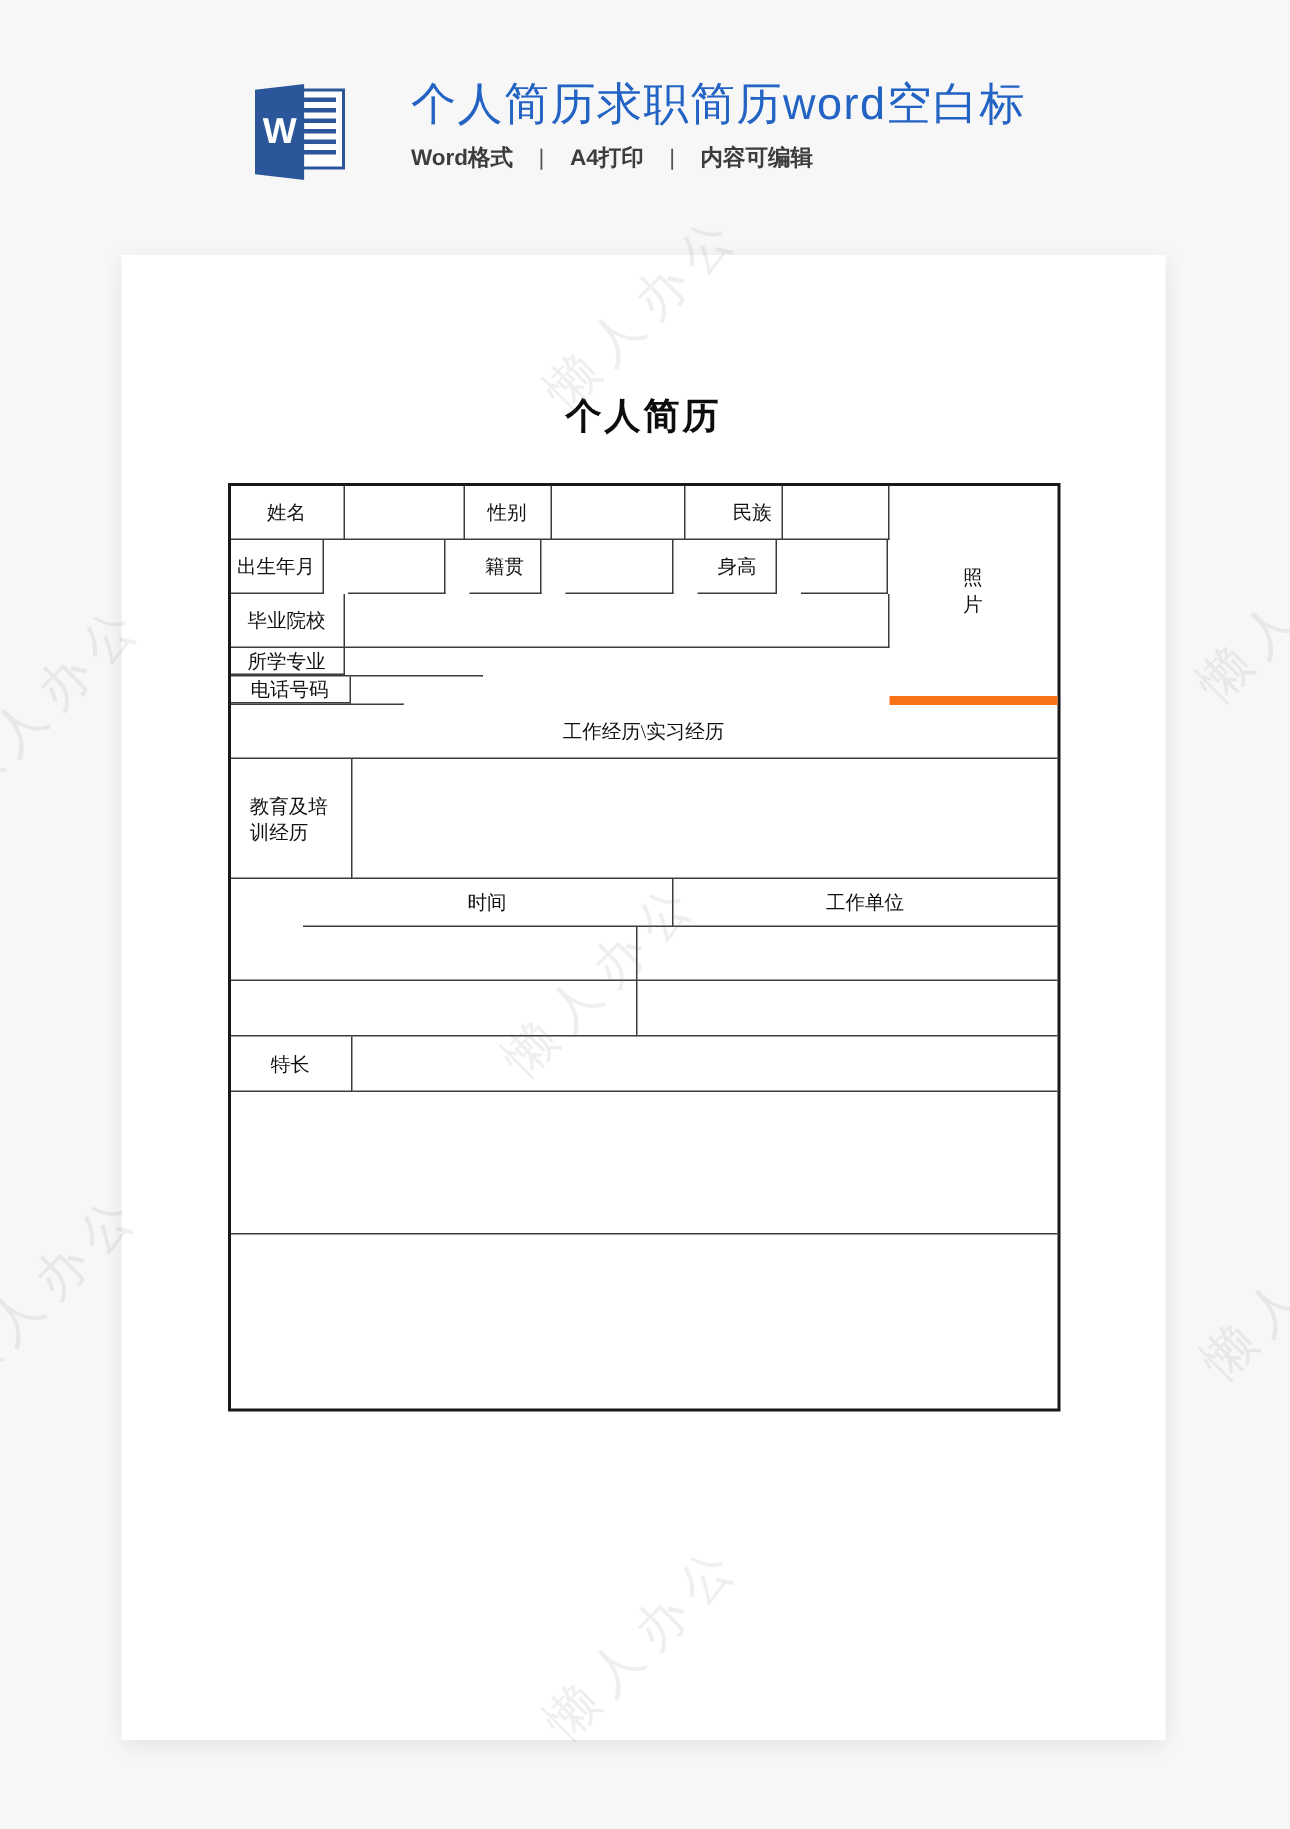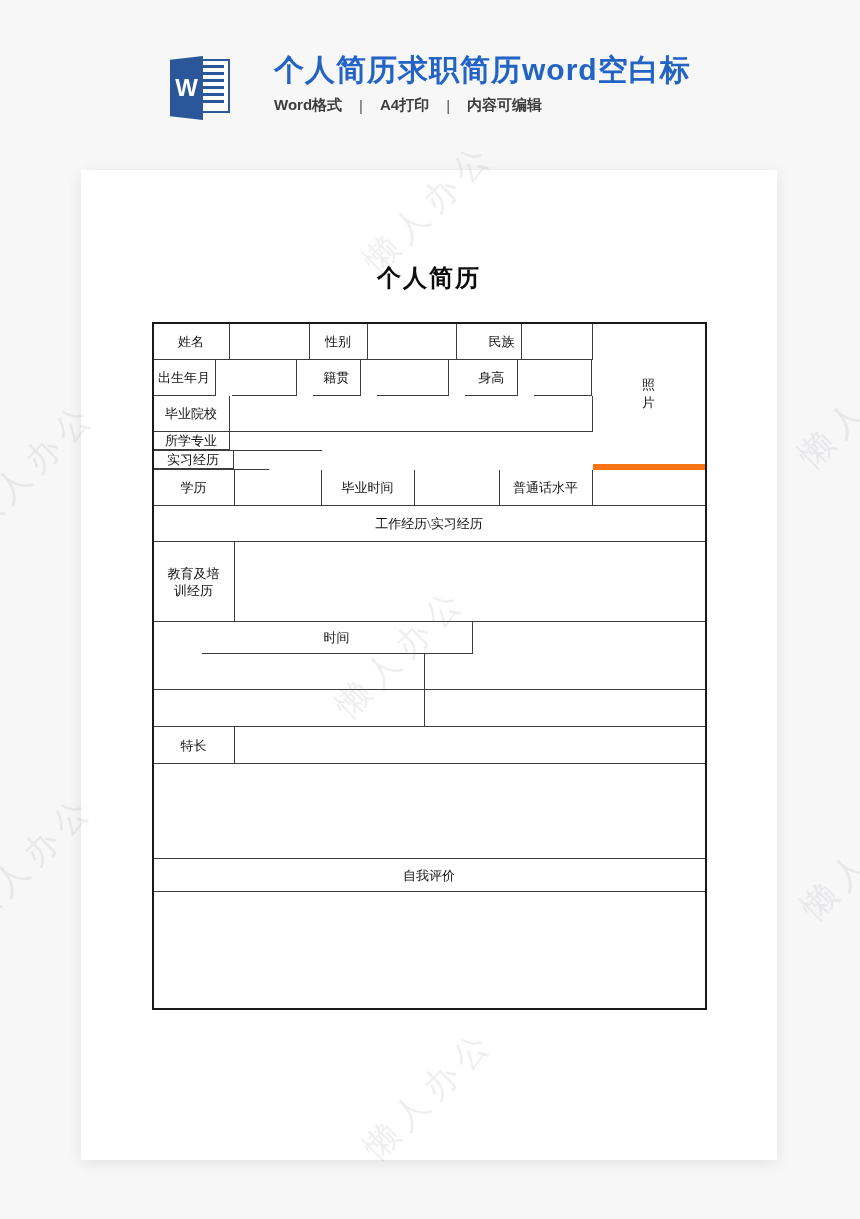--- a/index.html
+++ b/index.html
@@ -27,21 +27,21 @@
   }
   .word-icon .cover{
     position:absolute;left:0;top:0;width:33px;height:64px;
     background:#2b579a;
     clip-path:polygon(0 6%,100% 0,100% 100%,0 94%);
     display:flex;align-items:center;justify-content:center;
     color:#fff;font-weight:bold;font-size:24px;
   }
   .head-text{margin-left:44px;}
   .head-title{
-    color:#2263c3;font-size:30px;font-weight:bold;line-height:36px;
+    color:#2263c3;font-size:30px;font-weight:normal;line-height:36px;
     letter-spacing:1px;cursor:pointer;
   }
   .head-sub{
     margin-top:8px;display:flex;align-items:center;gap:17px;
     color:#3d3d3d;font-size:15px;font-weight:bold;
   }
   .head-sub .sep{color:#555;font-weight:normal;}
   
   .a4page{
     position:absolute;left:81px;top:170px;width:696px;height:990px;
@@ -60,21 +60,21 @@
     border:2px solid #191919;box-sizing:content-box;
     font-family:"Liberation Serif", serif;
     font-size:13px;color:#111;
   }
   .trow{display:flex;}
   .cell{
     box-sizing:border-box;
     border-right:1px solid #3c3c3c;
     border-bottom:1px solid #3c3c3c;
     display:flex;align-items:center;justify-content:center;
-    text-align:center;line-height:17px;
+    line-height:17px;
   }
   .cell.noR{border-right:none;}
   .cell.noB{border-bottom:none;}
   .topband{display:flex;}
   .topband .left{width:439px;}
   .photo-cell{
     width:112px;height:146px;box-sizing:border-box;
     border-bottom:6px solid #f97316;
     display:flex;align-items:center;justify-content:center;
   }
@@ -154,50 +154,43 @@
           <div class="cell" style="width:65px;">身高</div>
           <div class="cell" style="width:71px;"></div>
         </div>
         <div class="trow" style="height:36px;">
           <div class="cell" style="width:76px;">毕业院校</div>
           <div class="cell" style="width:363px;"></div>
         </div>
         <div class="trow" style="height:38px;flex-direction:column;">
           <div class="cell" style="width:76px;">所学专业</div>
           <div class="cell" style="width:168px;"></div>
-          <div class="cell" style="width:80px;">实习经历</div>
+          <div class="cell" style="width:80px;">电话号码</div>
           <div class="cell" style="width:115px;"></div>
         </div>
       </div>
       <div class="photo-cell">
         <span class="photo-label">照片</span>
       </div>
     </div>
 
-    <div class="trow" style="height:36px;">
-      <div class="cell" style="width:81px;">学历</div>
-      <div class="cell" style="width:87px;"></div>
-      <div class="cell" style="width:93px;">毕业时间</div>
-      <div class="cell" style="width:85px;"></div>
-      <div class="cell" style="width:93px;">普通话水平</div>
-      <div class="cell noR" style="width:112px;"></div>
-    </div>
 
 
     <div class="trow" style="height:36px;">
       <div class="cell noR" style="width:551px;">工作经历\实习经历</div>
     </div>
 
     <div class="trow" style="height:80px;">
       <div class="cell wrapcell" style="width:81px;">教育及培训经历</div>
       <div class="cell noR" style="width:470px;"></div>
     </div>
 
     <div class="trow" style="height:32px;">
       <div class="cell" style="width:271px;margin-left:48px;">时间</div>
+      <div class="cell noR" style="width:280px;">工作单位</div>
     </div>
 
     <div class="trow" style="height:36px;">
       <div class="cell" style="width:271px;"></div>
       <div class="cell noR" style="width:280px;"></div>
     </div>
     <div class="trow" style="height:37px;">
       <div class="cell" style="width:271px;"></div>
       <div class="cell noR" style="width:280px;"></div>
     </div>
@@ -205,22 +198,19 @@
     <div class="trow" style="height:37px;">
       <div class="cell" style="width:81px;">特长</div>
       <div class="cell noR" style="width:470px;"></div>
     </div>
 
 
     <div class="trow" style="height:95px;">
       <div class="cell noR" style="width:551px;"></div>
     </div>
 
-    <div class="trow" style="height:33px;">
-      <div class="cell noR" style="width:551px;">自我评价</div>
-    </div>
 
     <div class="trow" style="height:116px;">
       <div class="cell noR noB" style="width:551px;"></div>
     </div>
 
   </div>
 </div>
 
 </body></html>

